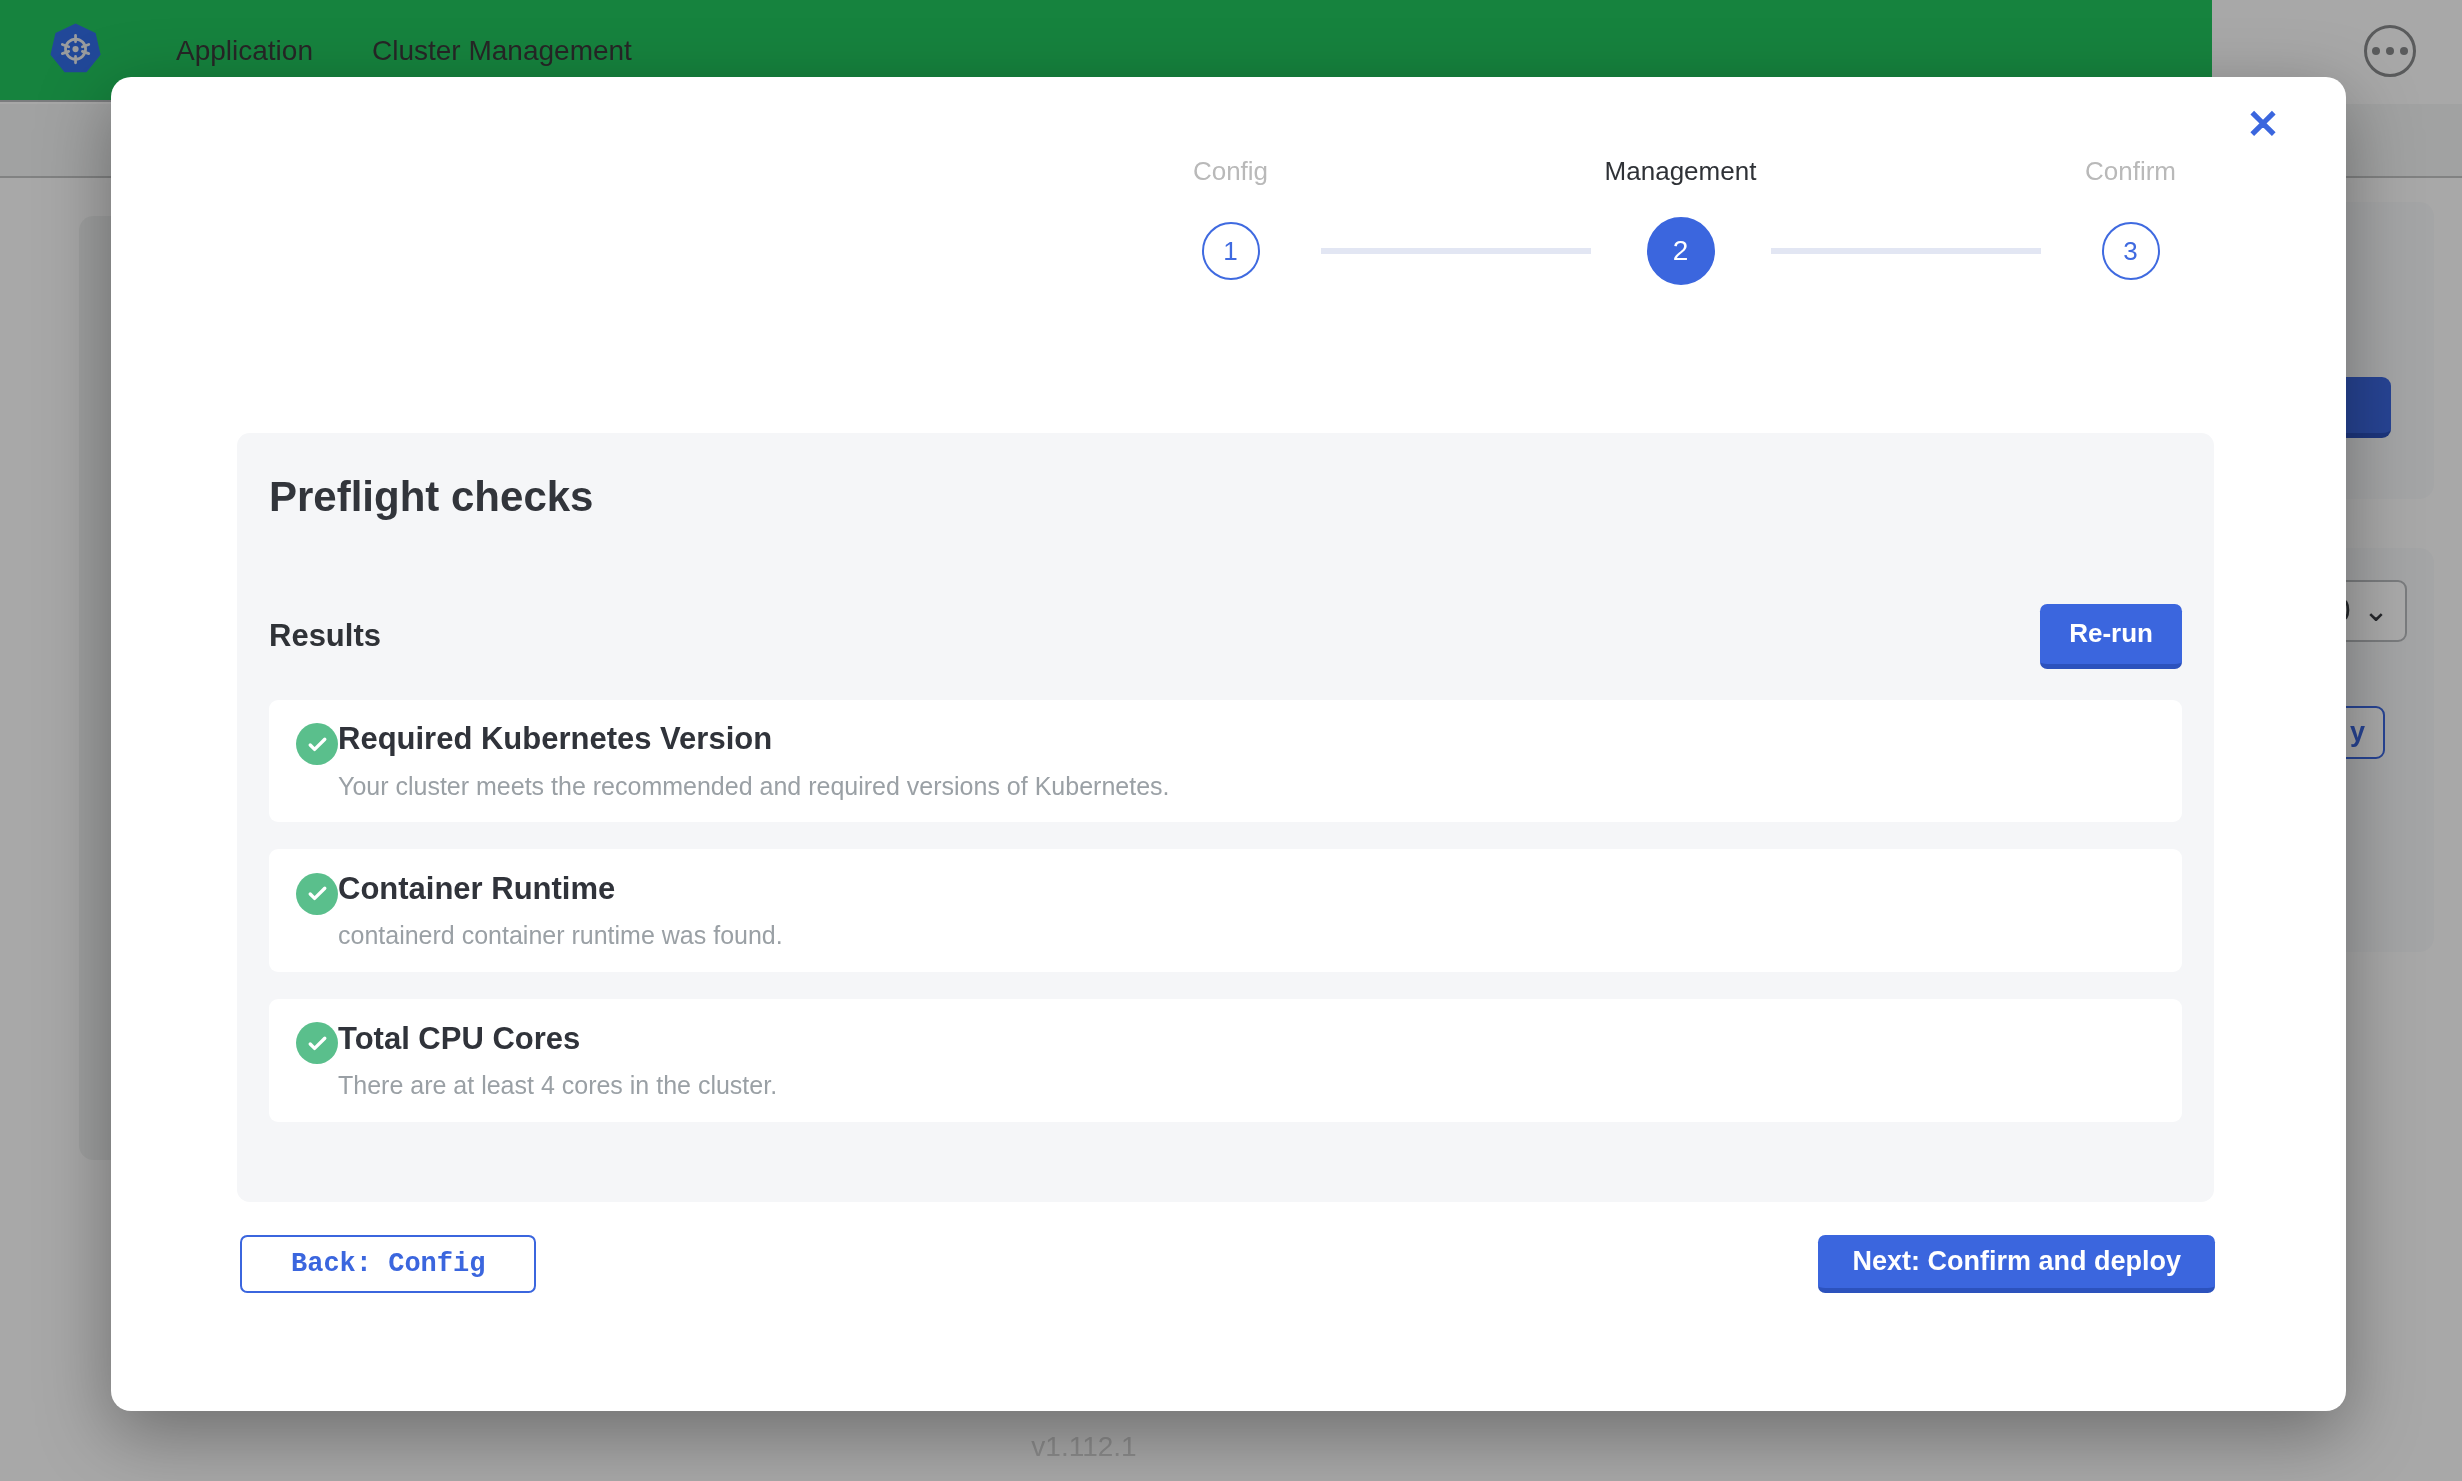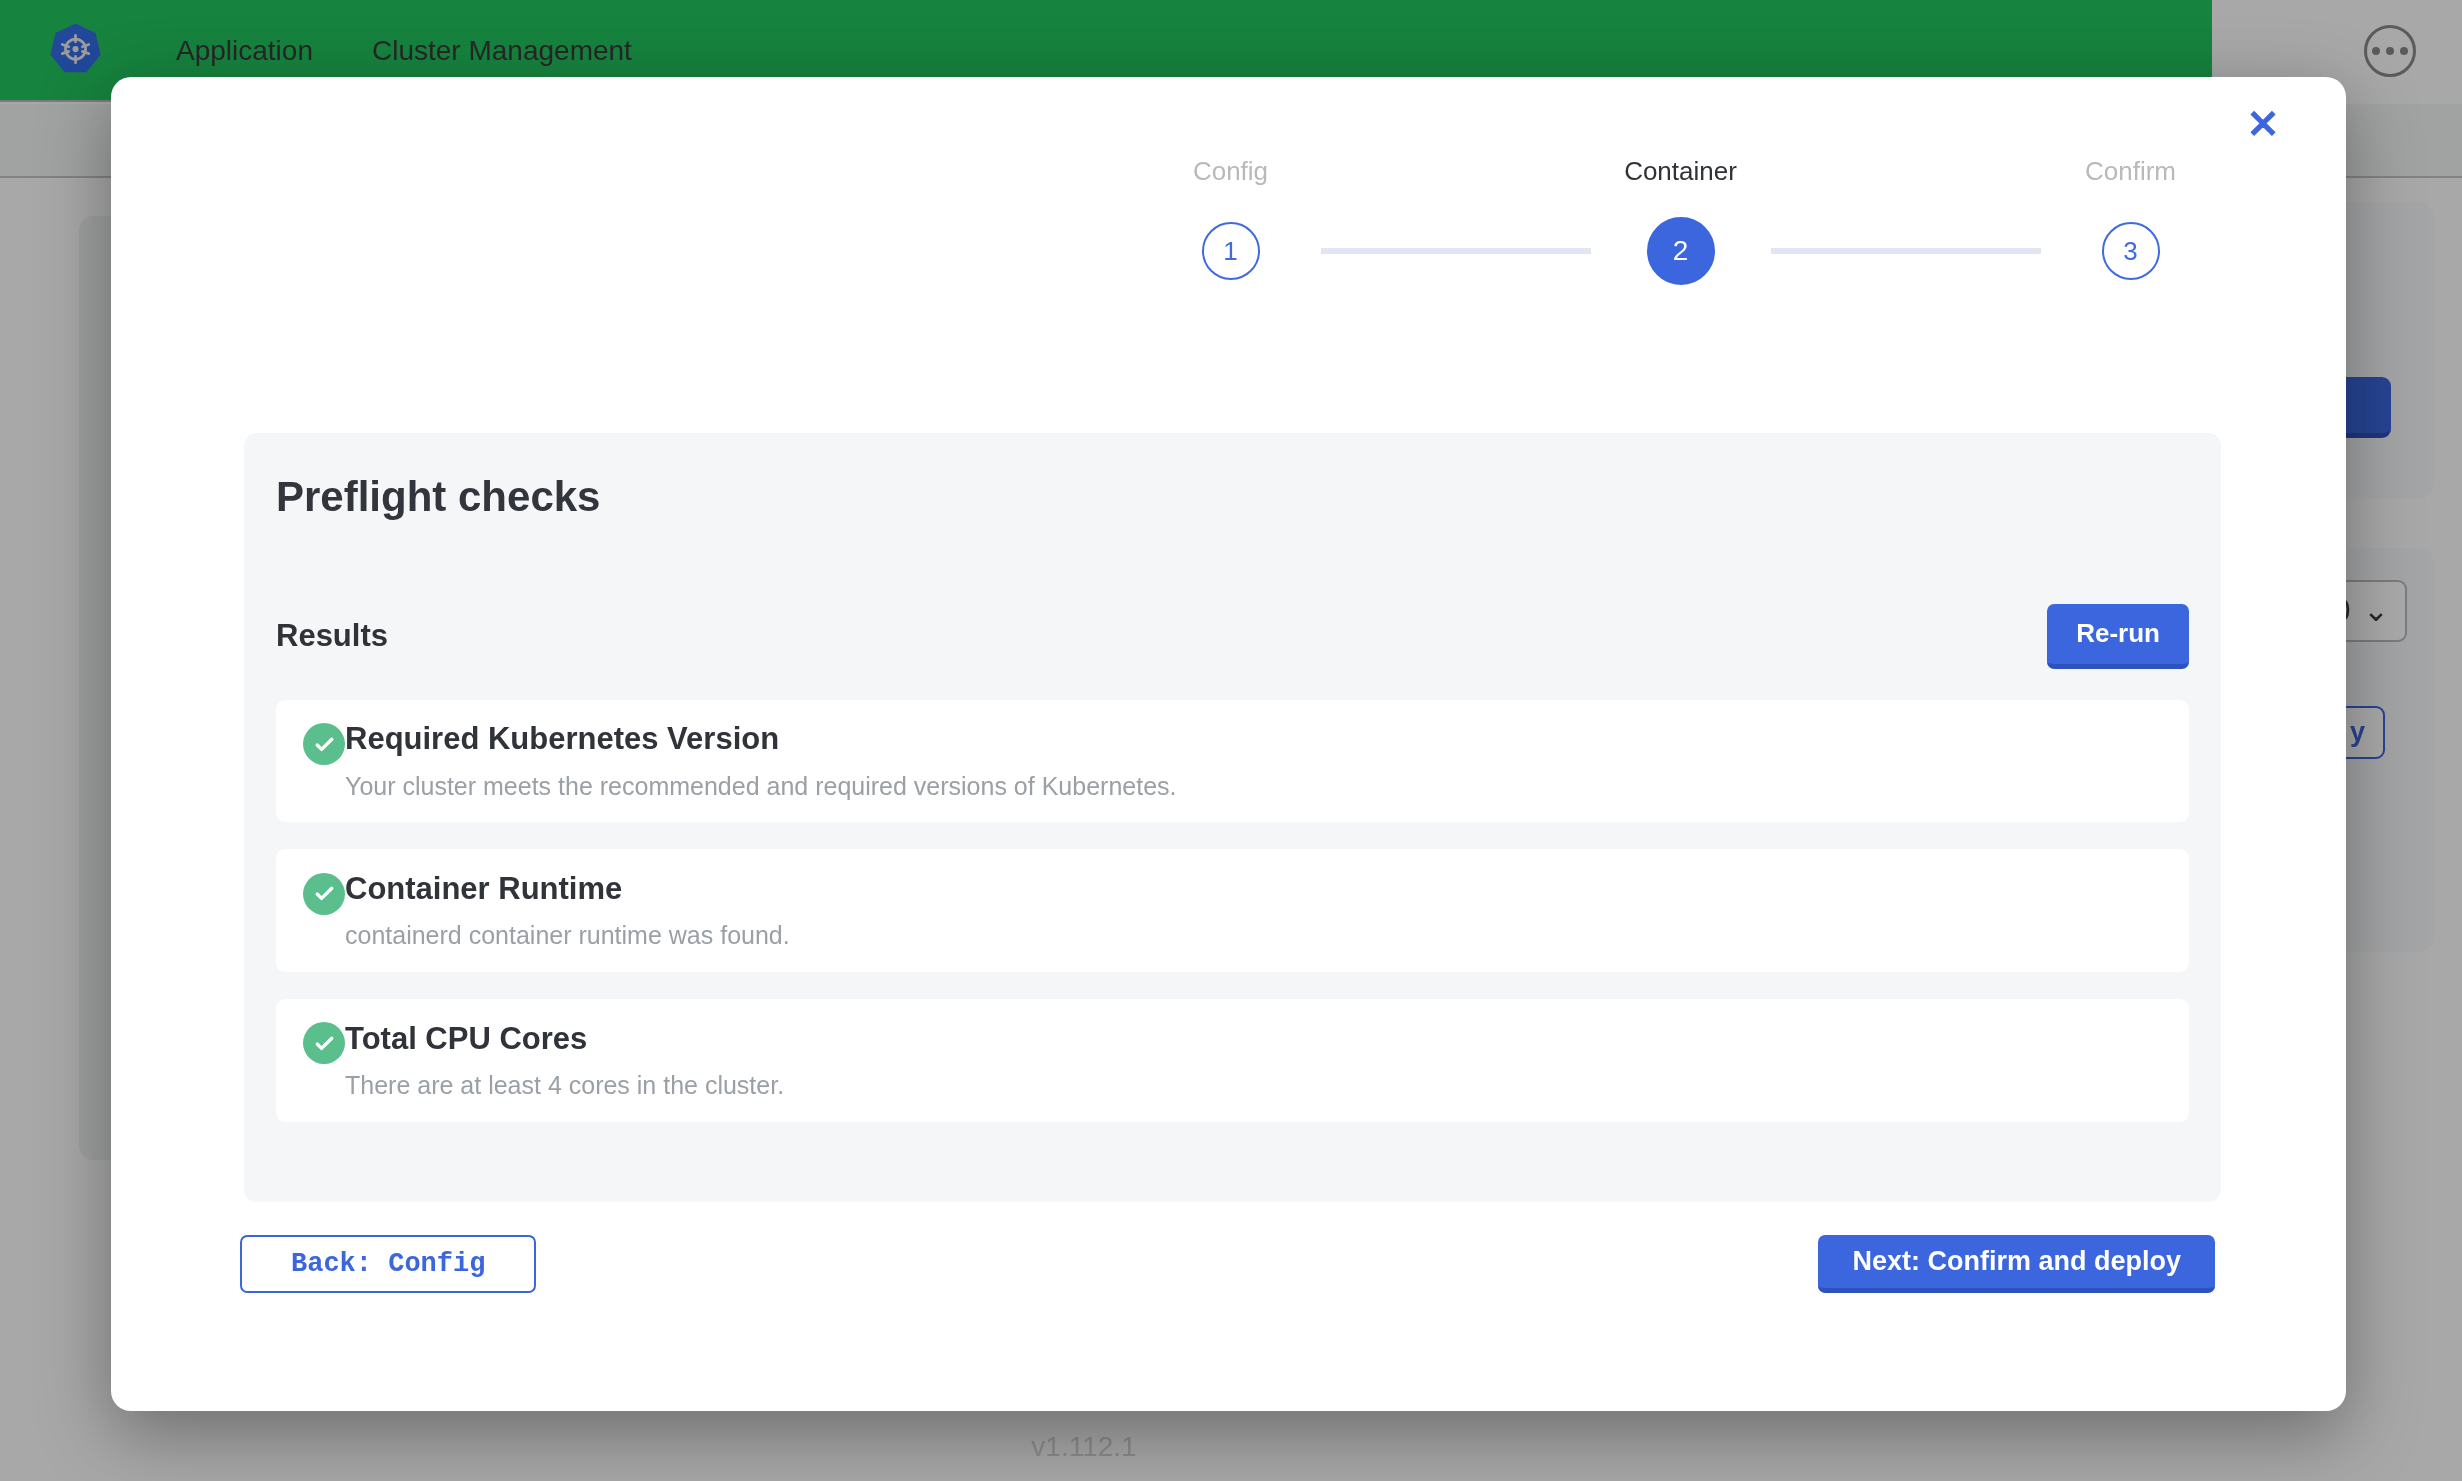--- a/index.html
+++ b/index.html
@@ -93,21 +93,21 @@
     border:2.7px solid #3f6ae0; background:#ffffff; color:#3f6ae0;
     display:flex; align-items:center; justify-content:center; font-size:26px;
   }
   .step.active .step-circle {
     width:68px; height:68px; margin-top:29px;
     background:#3b66de; border-color:#3b66de; color:#ffffff; font-size:28px; font-weight:500;
   }
   .connector { width:270px; height:6.3px; background:#e2e6f3; margin-top:92px; }
 
   .panel {
-    position:absolute; left:133px; top:356px; width:1977px; height:769px;
+    position:absolute; left:126px; top:356px; width:1977px; height:769px;
     background:#f5f6f8; border-radius:12.6px; padding:40px 32px 31px 32px;
   }
   .panel-title { font-size:42px; font-weight:700; color:#32353b; }
   .panel-desc  { margin-top:20px; font-size:29px; line-height:1.75; color:#a0a3a7; }
 
   .results-row {
     margin-top:83px; display:flex; align-items:center; justify-content:space-between;
   }
   .results-label { font-size:31px; font-weight:700; color:#2f3237; }
   .rerun-btn {
@@ -201,21 +201,21 @@
 
   <div class="close-btn">✕</div>
 
   <div class="stepper">
     <div class="step">
       <div class="step-label">Config</div>
       <div class="step-circle">1</div>
     </div>
     <div class="connector"></div>
     <div class="step active">
-      <div class="step-label">Container</div>
+      <div class="step-label">Management</div>
       <div class="step-circle">2</div>
     </div>
     <div class="connector"></div>
     <div class="step">
       <div class="step-label">Confirm</div>
       <div class="step-circle">3</div>
     </div>
   </div>
 
   <div class="panel">

